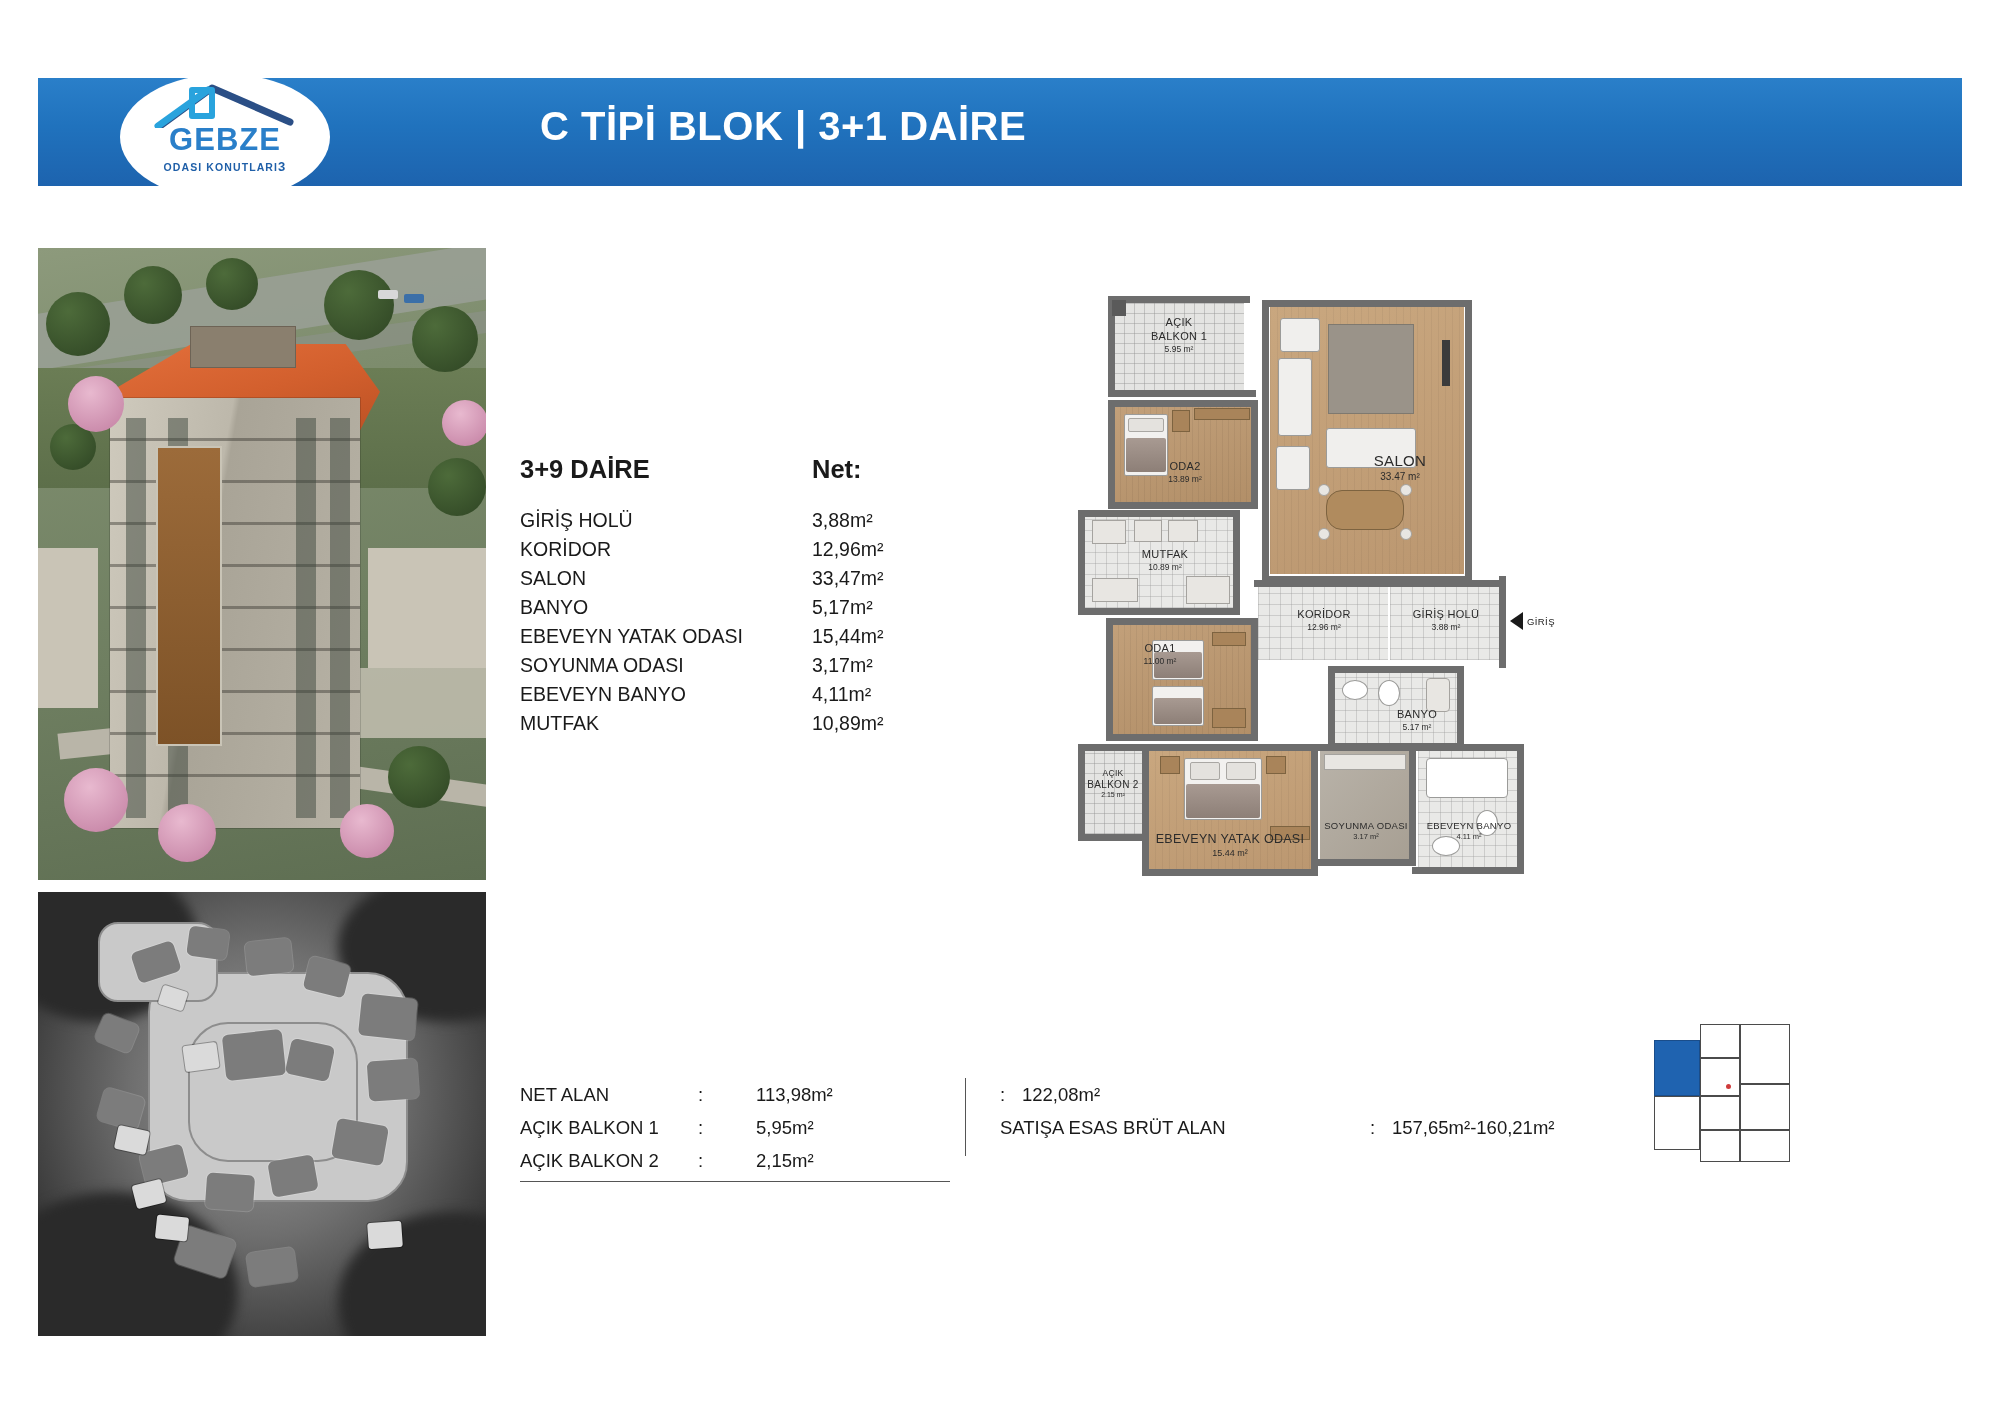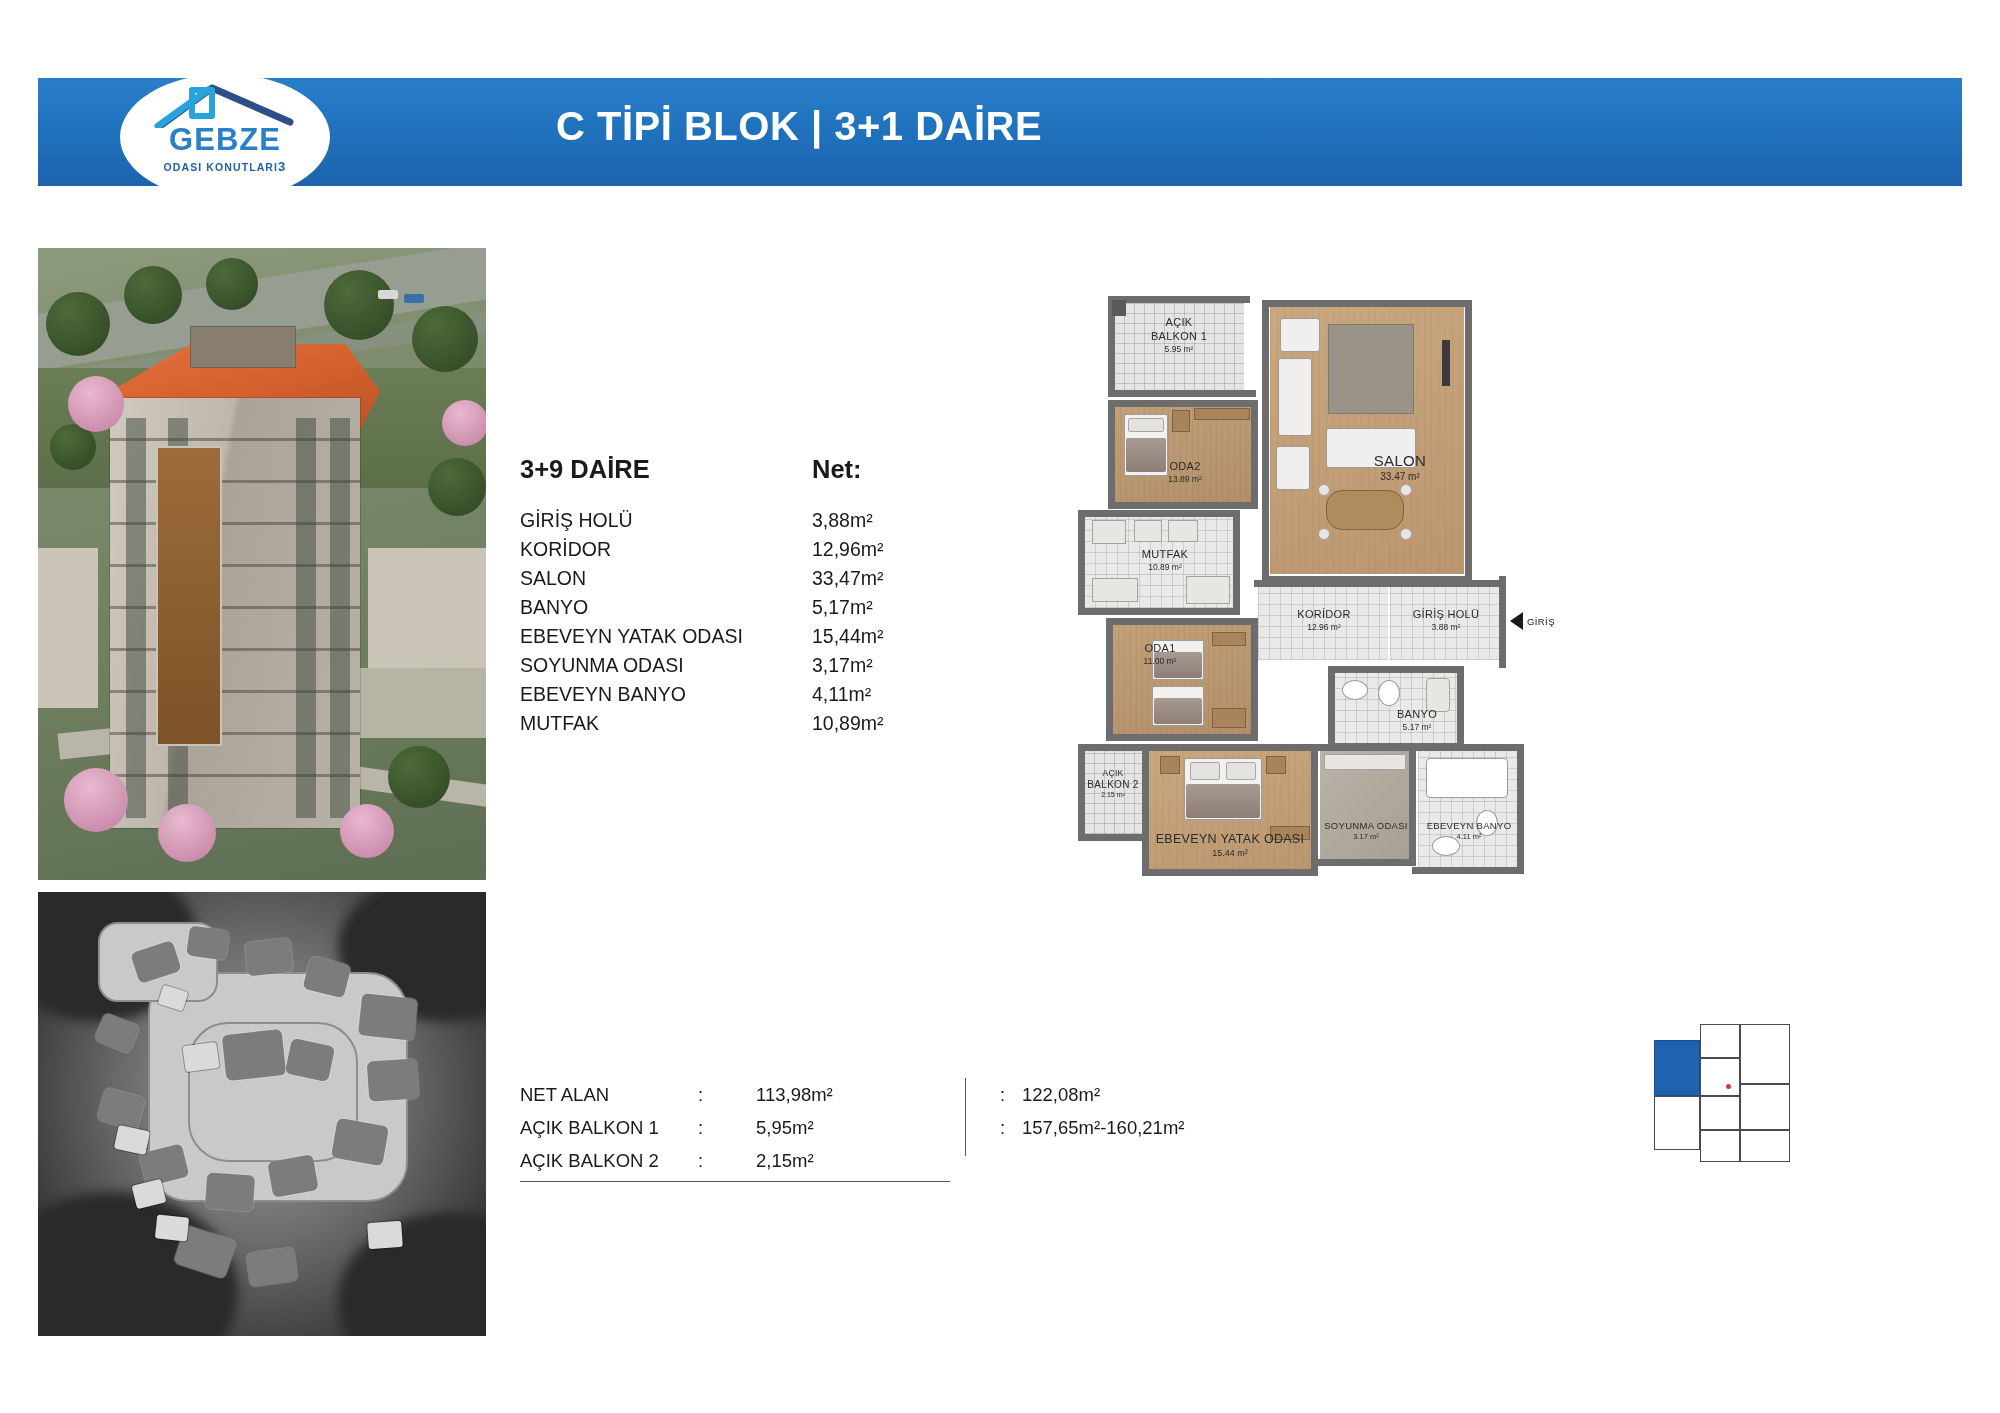--- a/index.html
+++ b/index.html
@@ -37,21 +37,20 @@
   }
   .logo-sub {
     font-size: 10.5px; font-weight: bold; color: #1f5fa8;
     letter-spacing: 1.1px; margin-top: 4px;
   }
   .logo-sub .num { font-size: 13px; }
   .header-title {
     position: absolute; left: 540px; top: 104px;
     font-size: 40px; font-weight: bold; color: #ffffff;
     letter-spacing: 0.5px;
-    margin-left: 16px;
   }
 
   
   .render {
     position: absolute; left: 38px; top: 248px;
     width: 448px; height: 632px;
     overflow: hidden; background: #6c7b5a;
   }
   .r-sky { position:absolute; inset:0;
     background: linear-gradient(170deg,#8d9a7c 0%,#7d8c6d 25%,#6f7f61 60%,#5e6e52 100%); }
@@ -524,20 +523,21 @@
 </div>
 
 <div class="sum-divider"></div>
 
 <div class="sum-right">
   <div class="sum-row">
     <span class="c">:</span>
     <span class="v">122,08m²</span>
   </div>
   <div class="sum-row">
+    <span class="k">SATIŞA ESAS BRÜT ALAN</span>
     <span class="c">:</span>
     <span class="v">157,65m²-160,21m²</span>
   </div>
 </div>
 
 <div class="keyplan">
   <div class="kp-active" style="left:14px;top:20px;width:46px;height:56px;"></div>
   <div class="kp-cell" style="left:60px;top:4px;width:40px;height:34px;"></div>
   <div class="kp-cell" style="left:100px;top:4px;width:50px;height:60px;"></div>
   <div class="kp-cell" style="left:60px;top:38px;width:40px;height:38px;"></div>

